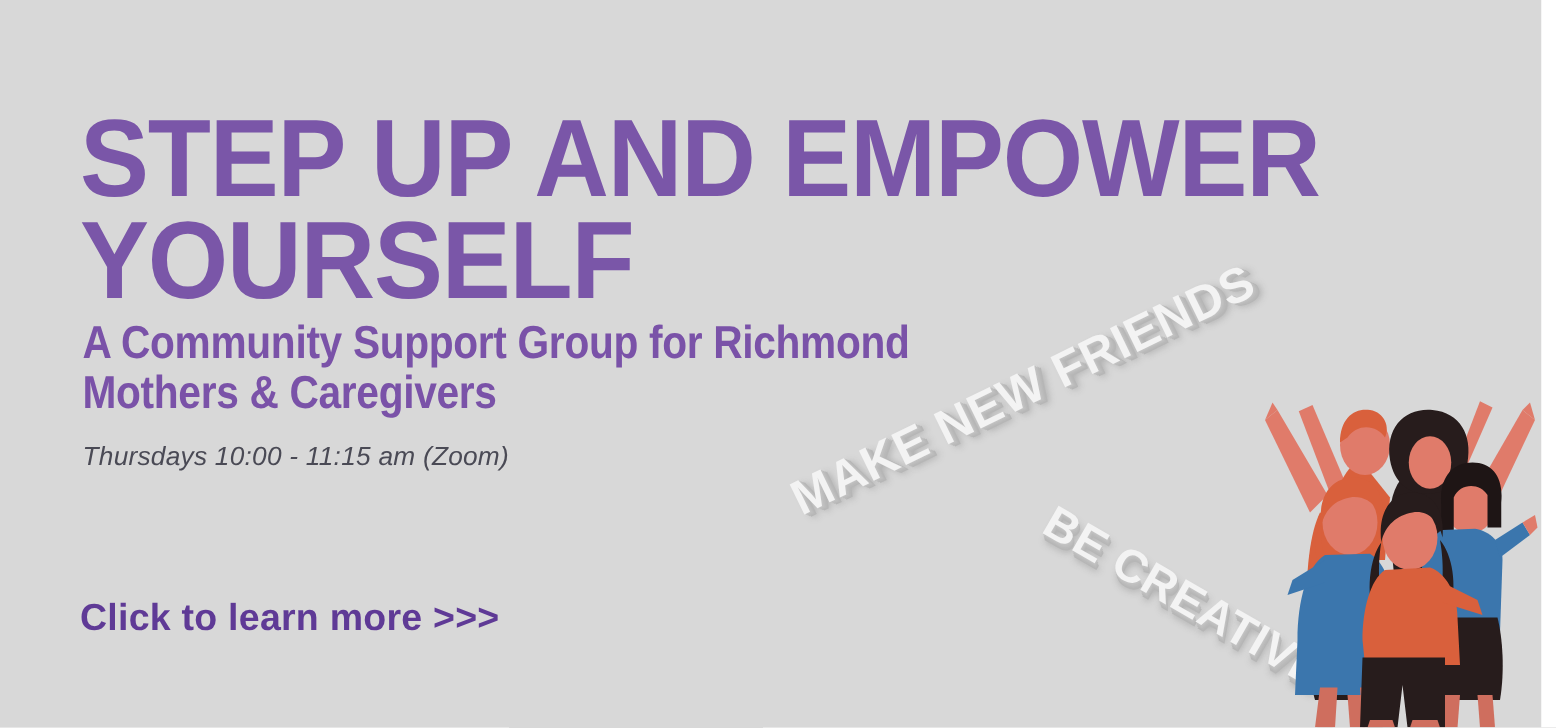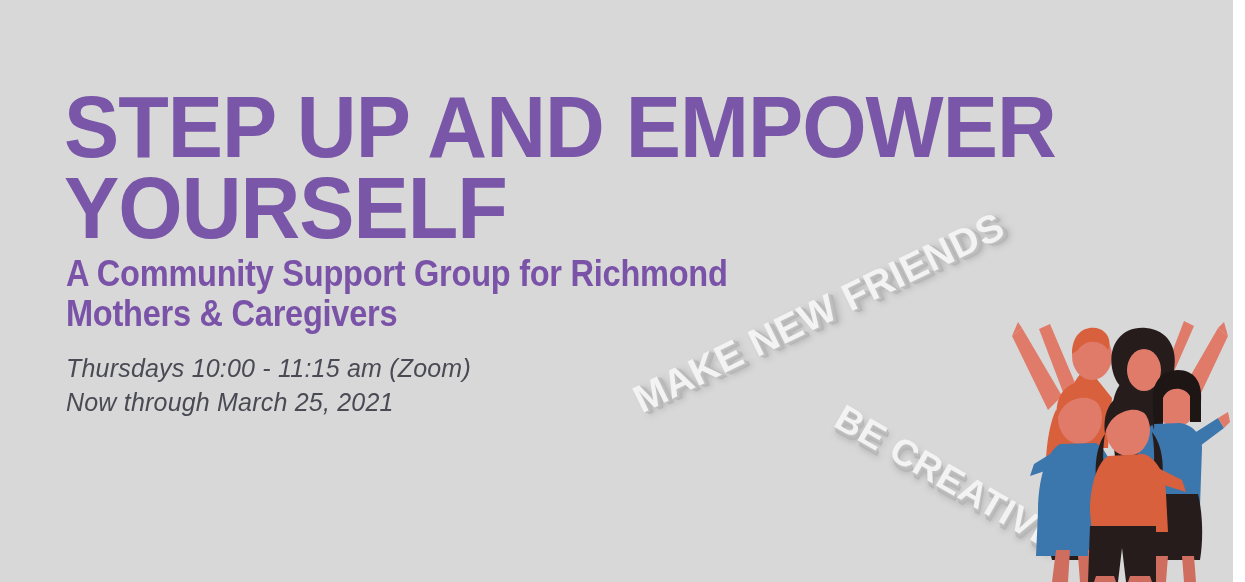--- a/index.html
+++ b/index.html
@@ -56,21 +56,21 @@
   }
 
   
   #schedule {
     position: absolute;
     left: 66px;
     top: 352px;
     color: #4a4a55;
     font-family: "Liberation Sans", sans-serif;
     font-style: italic;
-    font-size: 25px;
+    font-size: 21px;
     line-height: 1.34;
     letter-spacing: 0.2px;
   }
   #schedule .sched-line { display: block; }
 
   
   #cta {
     position: absolute;
     left: 64px;
     top: 478px;
@@ -136,23 +136,23 @@
 <body>
 
 <div id="banner">
 
   <h1 id="headline">STEP UP AND EMPOWER YOURSELF</h1>
 
   <h2 id="subtitle">A Community Support Group for Richmond Mothers &amp; Caregivers</h2>
 
   <div id="schedule">
     <span class="sched-line">Thursdays 10:00 - 11:15 am (Zoom)</span>
-    <span class="sched-line">Now through March 25, 2021</span>
   </div>
 
+  <a id="cta" href="#">Click to learn more &gt;&gt;&gt;</a>
 
   <div class="wordart" id="wordart-make-new-friends">MAKE NEW FRIENDS</div>
 
   <div class="wordart" id="wordart-be-creative">BE CREATIVE</div>
 
 
   <div id="illustration">
     <svg width="232" height="284" viewBox="0 0 232 284" xmlns="http://www.w3.org/2000/svg">
 
       <path d="M58 98 L18 30 L8 38 L44 112 Z" fill="#e07b6a"></path>

